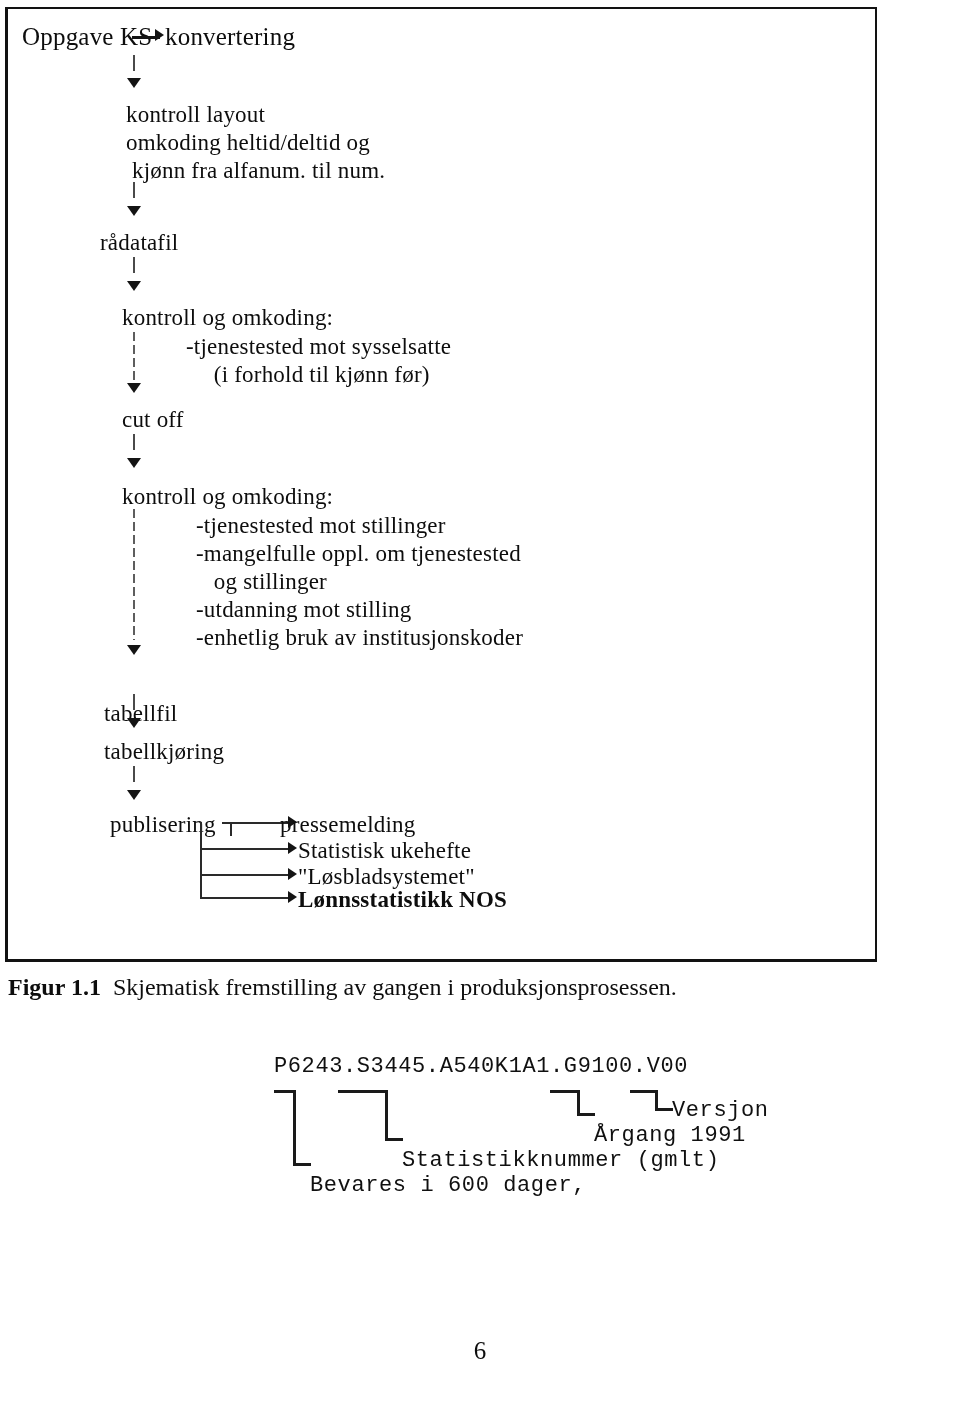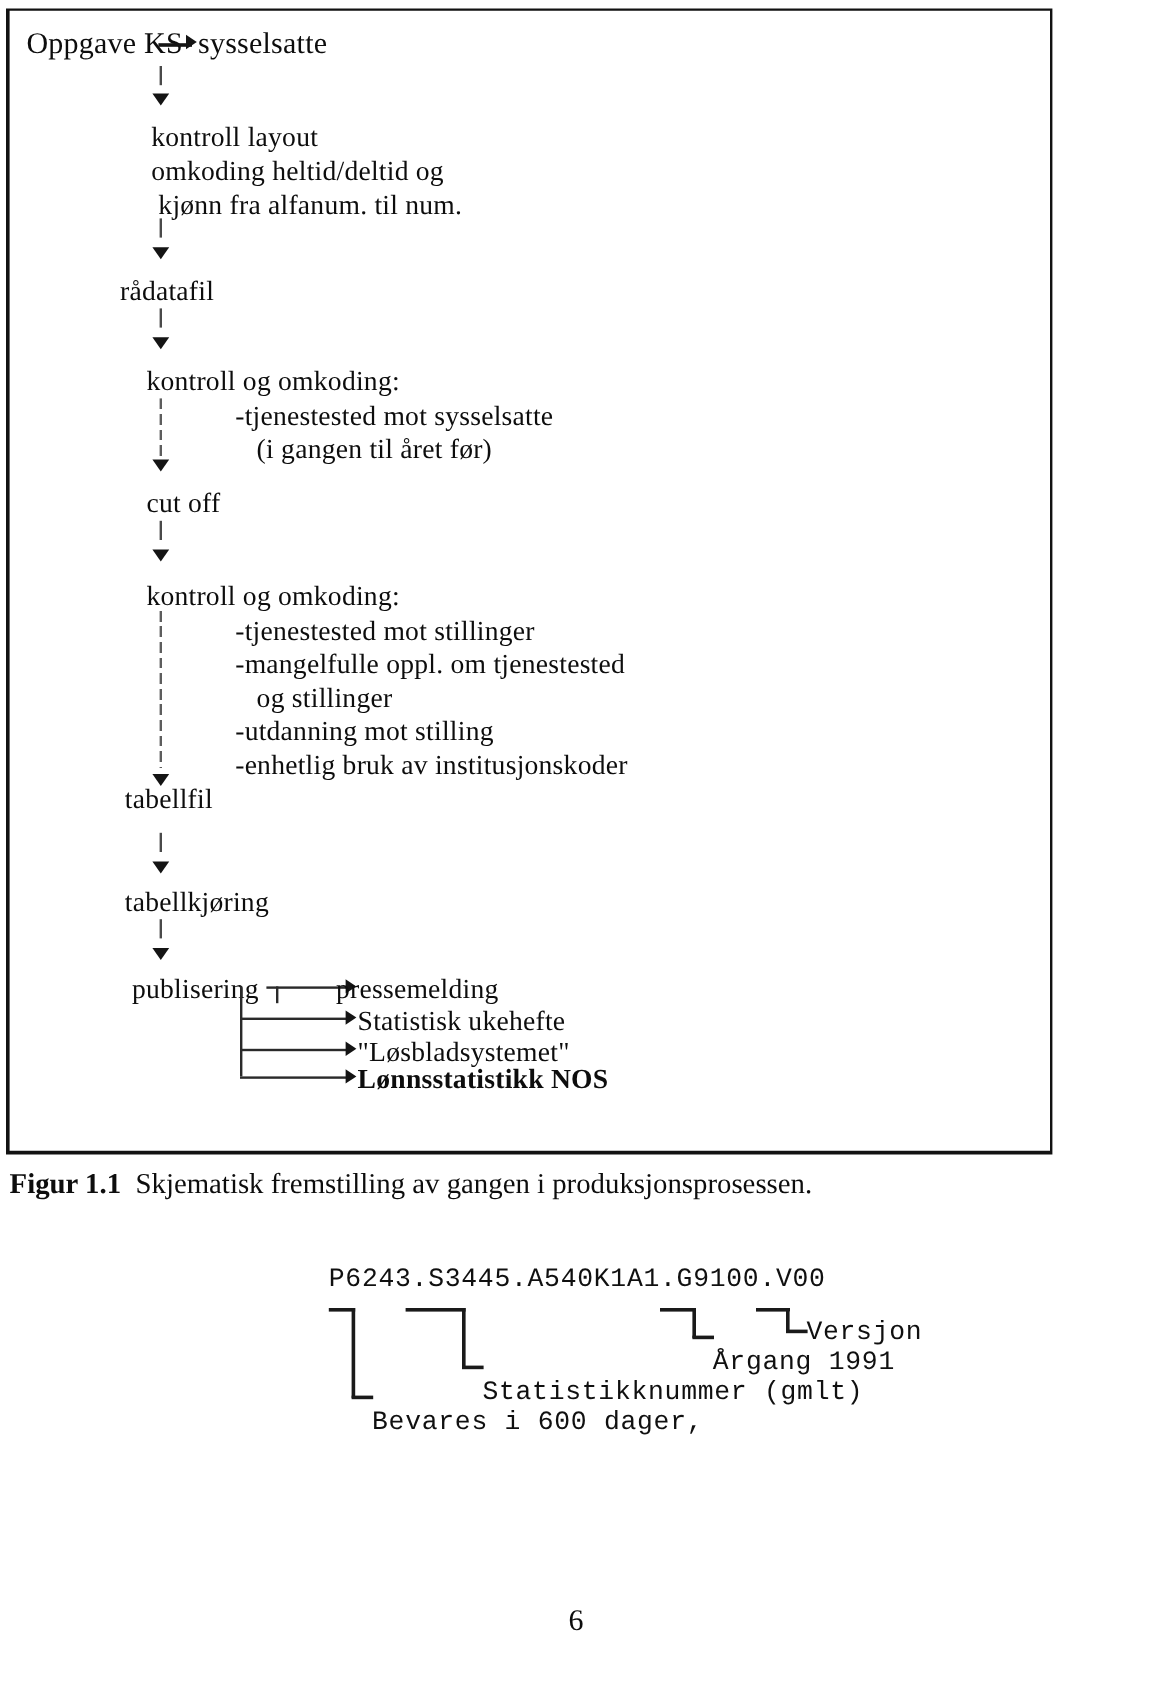--- a/index.html
+++ b/index.html
@@ -147,60 +147,60 @@
 </head>
 <body>
 
 <div class="page">
 
   <div class="figure-box"></div>
 
   <div class="t" style="left:22px; top:22px; font-size:25px;">Oppgave KS</div>
   <div class="hdash" style="left:132px; top:36px; width:28px;"></div>
   <div class="arrow-right" style="left:155px; top:29px;"></div>
-  <div class="t" style="left:165px; top:22px; font-size:25px;">sysselsatte</div>
+  <div class="t" style="left:165px; top:22px; font-size:25px;">konvertering</div>
 
   <div class="tick" style="left:133px; top:55px; height:16px;"></div>
   <div class="arrow-down" style="left:127px; top:78px;"></div>
 
   <div class="t" style="left:126px; top:100px;">kontroll layout</div>
   <div class="t" style="left:126px; top:128px;">omkoding heltid/deltid og</div>
   <div class="t" style="left:126px; top:156px;"> kjønn fra alfanum. til num.</div>
 
   <div class="tick" style="left:133px; top:182px; height:16px;"></div>
   <div class="arrow-down" style="left:127px; top:206px;"></div>
 
   <div class="t" style="left:100px; top:228px;">rådatafil</div>
 
   <div class="tick" style="left:133px; top:257px; height:16px;"></div>
   <div class="arrow-down" style="left:127px; top:281px;"></div>
 
   <div class="t" style="left:122px; top:303px;">kontroll og omkoding:</div>
-  <div class="t" style="left:196px; top:332px;font-family:Liberation Serif, serif;">-tjenestested mot sysselsatte</div>
-  <div class="t" style="left:196px; top:360px;">   (i gangen til året før)</div>
+  <div class="t" style="left:186px; top:332px;font-family:Liberation Serif, serif;">-tjenestested mot sysselsatte</div>
+  <div class="t" style="left:196px; top:360px;">   (i forhold til kjønn før)</div>
 
   <div class="rail" style="left:133px; top:332px; height:48px;"></div>
   <div class="arrow-down" style="left:127px; top:383px;"></div>
 
   <div class="t" style="left:122px; top:405px;">cut off</div>
 
   <div class="tick" style="left:133px; top:434px; height:16px;"></div>
   <div class="arrow-down" style="left:127px; top:458px;"></div>
 
   <div class="t" style="left:122px; top:482px;">kontroll og omkoding:</div>
   <div class="t" style="left:196px; top:511px;">-tjenestested mot stillinger</div>
   <div class="t" style="left:196px; top:539px;">-mangelfulle oppl. om tjenestested</div>
   <div class="t" style="left:196px; top:567px;">   og stillinger</div>
   <div class="t" style="left:196px; top:595px;">-utdanning mot stilling</div>
   <div class="t" style="left:196px; top:623px;">-enhetlig bruk av institusjonskoder</div>
 
   <div class="rail" style="left:133px; top:509px; height:131px;"></div>
   <div class="arrow-down" style="left:127px; top:645px;"></div>
 
-  <div class="t" style="left:104px; top:651px;">tabellfil</div>
+  <div class="t" style="left:104px; top:699px;">tabellfil</div>
 
   <div class="tick" style="left:133px; top:694px; height:16px;"></div>
   <div class="arrow-down" style="left:127px; top:718px;"></div>
 
   <div class="t" style="left:104px; top:737px;">tabellkjøring</div>
 
   <div class="tick" style="left:133px; top:766px; height:16px;"></div>
   <div class="arrow-down" style="left:127px; top:790px;"></div>
 
   <div class="t" style="left:110px; top:810px;text-align:center;">publisering</div>

